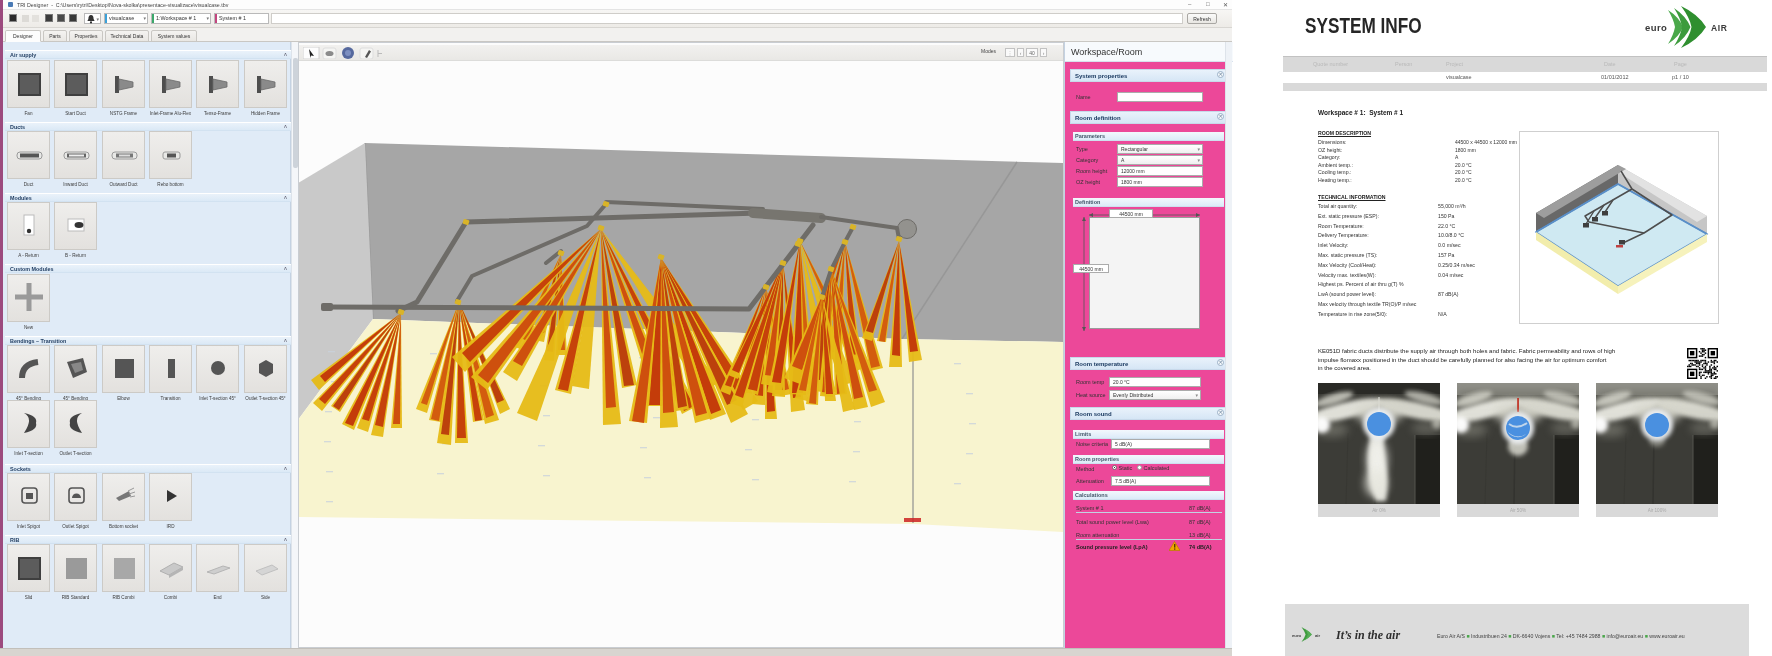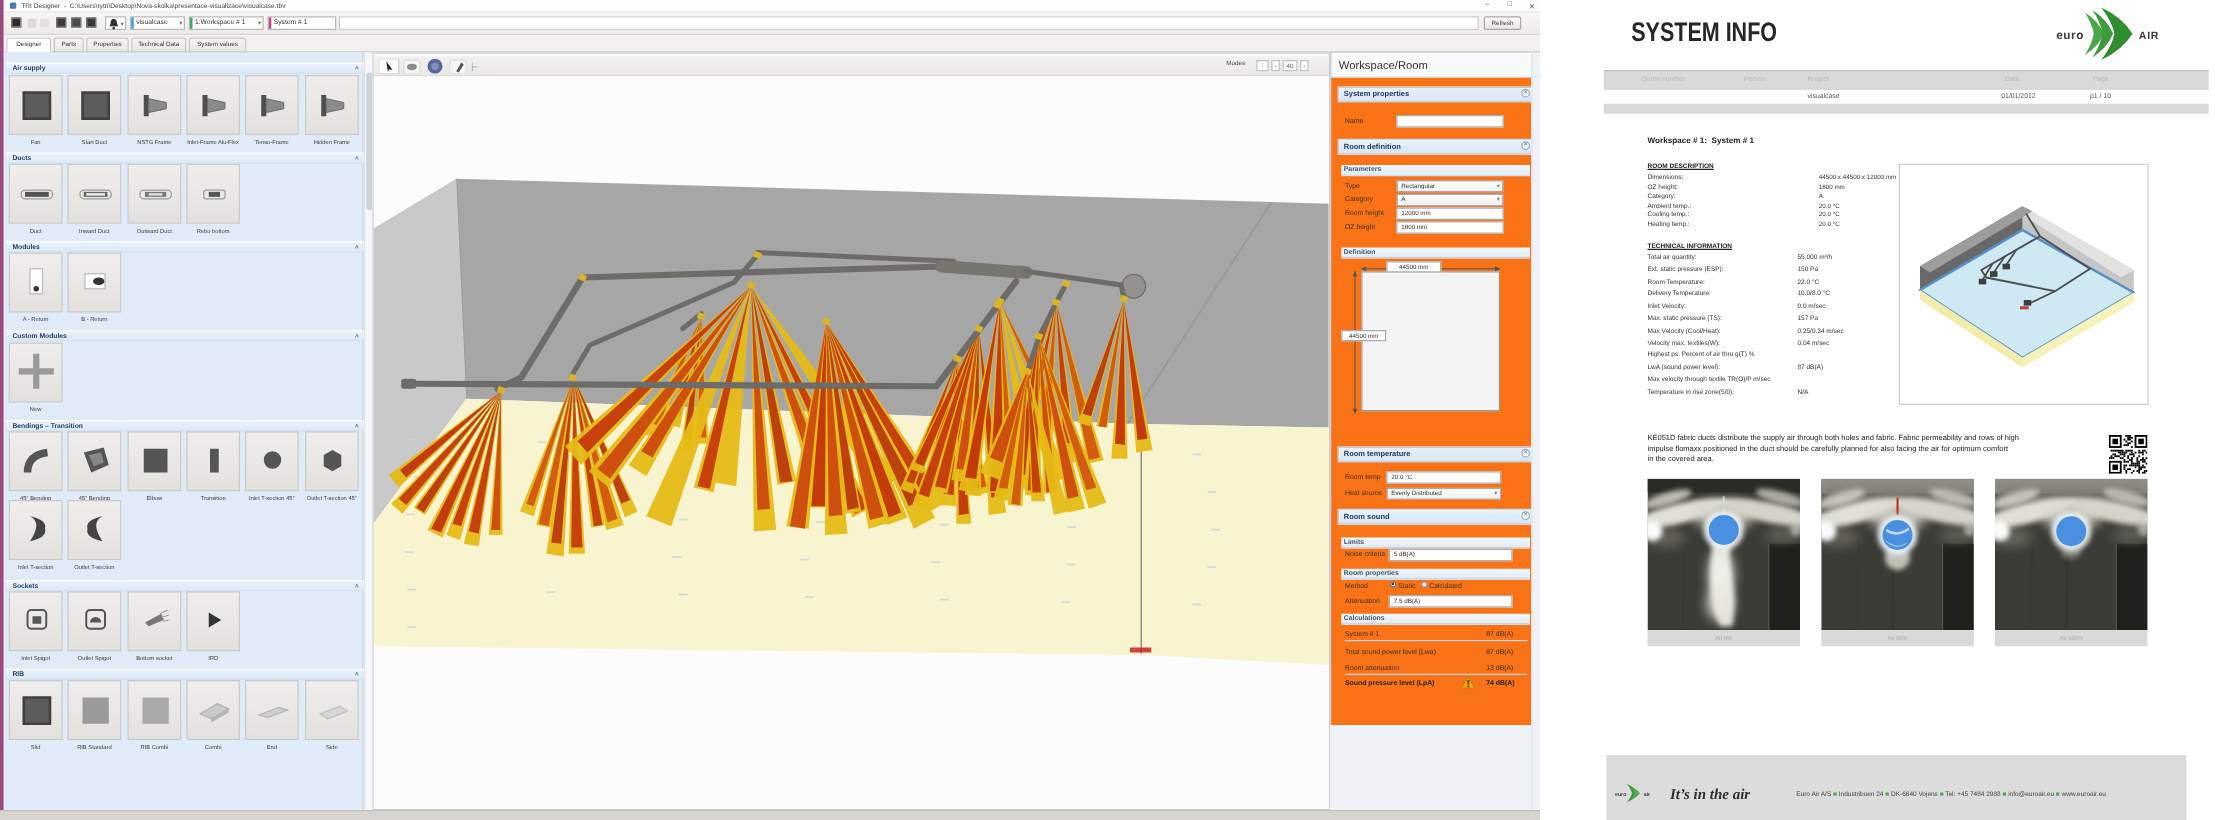--- a/index.html
+++ b/index.html
@@ -435,21 +435,21 @@
 <rect x="841" y="238.5" width="6" height="5" fill="#d9b428" rx="1" transform="rotate(20 844 241)"></rect>
 <rect x="827" y="265.5" width="6" height="5" fill="#d9b428" rx="1" transform="rotate(20 830 268)"></rect>
 <rect x="818" y="293.5" width="6" height="5" fill="#d9b428" rx="1" transform="rotate(20 821 296)"></rect>
 <rect x="849" y="223.5" width="6" height="5" fill="#d9b428" rx="1" transform="rotate(20 852 226)"></rect>
 <rect x="895" y="235.5" width="6" height="5" fill="#d9b428" rx="1" transform="rotate(20 898 238)"></rect>
 <rect x="397" y="308.5" width="6" height="5" fill="#d9b428" rx="1" transform="rotate(20 400 311)"></rect>
 <rect x="454" y="298.5" width="6" height="5" fill="#d9b428" rx="1" transform="rotate(20 457 301)"></rect>
 <rect x="796" y="237.5" width="6" height="5" fill="#d9b428" rx="1" transform="rotate(20 799 240)"></rect>
 </svg>
 </div>
-<div class="abs" style="left:1064px;top:42px;width:168px;height:538px;background:#f97316;border-left:1px solid #c4d2e2;">
+<div class="abs" style="left:1064px;top:42px;width:168px;height:614px;background:#ec4899;border-left:1px solid #c4d2e2;">
 <div class="abs" style="left:0;top:0;width:168px;height:20px;background:#f7fafd;border-bottom:1px solid #d7e2ee;font-size:9px;color:#333;padding:5px 0 0 6px;">Workspace/Room</div>
 <div class="hdr" style="top:27px;">System properties</div>
 <div class="closer" style="top:29px;">✕</div>
 <div class="plabel" style="left:11px;top:52px;">Name</div>
 <div class="pbox" style="left:52px;top:50px;width:86px;height:10px;"></div>
 <div class="hdr" style="top:69px;">Room definition</div>
 <div class="closer" style="top:71px;">✕</div>
 <div class="subhdr" style="top:90px;">Parameters</div>
 <div class="plabel" style="left:11px;top:104px;">Type</div>
 <div class="pbox" style="left:52px;top:102px;width:86px;height:10px;background:linear-gradient(#fff,#f0f0f0);">Rectangular<span style="position:absolute;right:2px;top:0;color:#888;font-size:5px;">▾</span></div>

